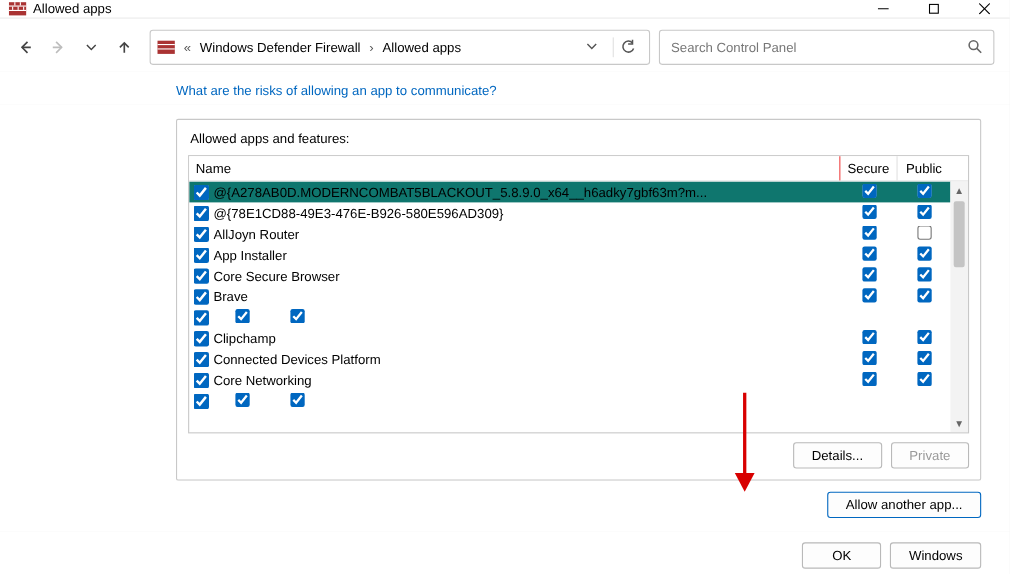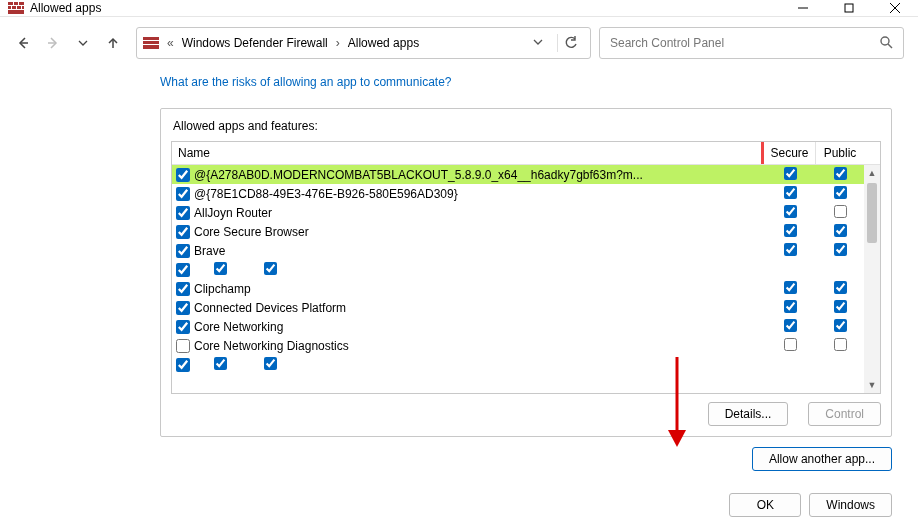--- a/index.html
+++ b/index.html
@@ -89,40 +89,40 @@
     border:1px solid #c8c8c8; border-radius:2px; padding: 8px 10px 10px 10px; display:flex; flex-direction:column;margin-top:13px;
   }
   .groupbox-title { font-size:12px; color:#000; margin-bottom:6px; padding:2px 0 2px 2px; }
   .list-wrap {
     border:1px solid #c8c8c8; display:flex; flex-direction:column;
   }
   .list-header {
     display:flex; align-items:center; background:#fff; border-bottom:1px solid #e2e2e2;
     font-size:12px;
   }
-  .col-name { flex:1; padding:4px 6px; border-right:3px solid #ef4444; }
+  .col-name { flex:1; padding:4px 6px; border-right:1px solid #ef4444; }
   .col-priv { width:52px; text-align:center; padding:4px 0; border-right:1px solid #e2e2e2; }
   .col-pub  { width:48px; text-align:center; padding:4px 0; }
   .col-scroll { width:16px; }
 
   .list-body { height: 228px; overflow:hidden; display:flex; }
   .rows { flex:1; }
   .row { display:flex; align-items:center; height:19px; padding-left:4px; }
-  .row:nth-child(1) { background:#bef264; }
+  .row:nth-child(1) { background:#0f766e; }
   .row .cb { width:14px; height:14px; margin-right:4px; }
   .row .nm { flex:1; white-space:nowrap; overflow:hidden; text-overflow:ellipsis; font-size:12px; }
   .row .cbx { width:52px; text-align:center; }
   .row .cbx2 { width:48px; text-align:center; }
 
   .scrollbar { width:16px; background:#f3f3f3; display:flex; flex-direction:column; align-items:center; }
   .sb-btn { width:16px; height:16px; display:flex; align-items:center; justify-content:center; color:#666; font-size:9px; }
   .sb-thumb { width:10px; background:#c4c4c4; border-radius:2px; margin:1px 0; height:60px; margin-top:2px; }
   .sb-track { flex:1; }
 
-  .list-footer { display:flex; justify-content:flex-end; gap:20px; margin-top:8px; }
+  .list-footer { display:flex; justify-content:flex-end; gap:8px; margin-top:8px; }
   .btn {
     border:1px solid #b9b9b9; background:#fdfdfd; border-radius:3px;
     padding:4px 16px; font-size:12px; color:#000;
   }
   .btn.disabled { color:#9a9a9a; }
   .btn.primary { border-color:#0067c0; color:#000; }
 
   .allow-row { display:flex; justify-content:flex-end; padding: 10px 26px 0 160px; background:#fff; }
 
   
@@ -264,20 +264,26 @@
               <span class="cbx2"><input type="checkbox" checked="" style=""></span>
             </div>
             <div class="row">
               <input type="checkbox" class="cb" checked="" style="">
               <span class="nm">AllJoyn Router</span>
               <span class="cbx"><input type="checkbox" checked="" style=""></span>
               <span class="cbx2"><input type="checkbox" style=""></span>
             </div>
             <div class="row">
               <input type="checkbox" class="cb" checked="" style="">
+              <span class="nm">App Installer</span>
+              <span class="cbx"><input type="checkbox" checked="" style=""></span>
+              <span class="cbx2"><input type="checkbox" checked="" style=""></span>
+            </div>
+            <div class="row">
+              <input type="checkbox" class="cb" checked="" style="">
               <span class="nm">Core Secure Browser</span>
               <span class="cbx"><input type="checkbox" checked="" style=""></span>
               <span class="cbx2"><input type="checkbox" checked="" style=""></span>
             </div>
             <div class="row">
               <input type="checkbox" class="cb" checked="" style="">
               <span class="nm">Brave</span>
               <span class="cbx"><input type="checkbox" checked="" style=""></span>
               <span class="cbx2"><input type="checkbox" checked="" style=""></span>
             </div>
@@ -296,45 +302,39 @@
               <input type="checkbox" class="cb" checked="" style="">
               <span class="nm">Connected Devices Platform</span>
               <span class="cbx"><input type="checkbox" checked="" style=""></span>
               <span class="cbx2"><input type="checkbox" checked="" style=""></span>
             </div>
             <div class="row">
               <input type="checkbox" class="cb" checked="" style="">
               <span class="nm">Core Networking</span>
               <span class="cbx"><input type="checkbox" checked="" style=""></span>
               <span class="cbx2"><input type="checkbox" checked="" style=""></span>
-            </div>
-            <div class="row">
-              <input type="checkbox" class="cb" style="">
-              <span class="nm">Core Networking Diagnostics</span>
-              <span class="cbx"><input type="checkbox" style=""></span>
-              <span class="cbx2"><input type="checkbox" style=""></span>
             </div>
             <div class="row">
               <input type="checkbox" class="cb" checked="" style="">
               <span class="cbx"><input type="checkbox" checked="" style=""></span>
               <span class="cbx2"><input type="checkbox" checked="" style=""></span>
             </div>
           </div>
         <div class="scrollbar">
           <div class="sb-btn">▲</div>
           <div class="sb-thumb"></div>
           <div class="sb-track"></div>
           <div class="sb-btn">▼</div>
         </div>
       </div>
     </div>
 
     <div class="list-footer">
       <button class="btn">Details...</button>
-      <button class="btn disabled">Control</button>
+      <button class="btn disabled">Private</button>
     </div>
   </div>
 
   <div class="allow-row" style="padding:10px 0 0 0">
     <button class="btn primary">Allow another app...</button>
   </div>
 </div>
 
 <svg class="arrow-svg" viewBox="0 0 30 100">
   <line x1="15" y1="5" x2="15" y2="82" stroke="#d80000" stroke-width="3"></line>

